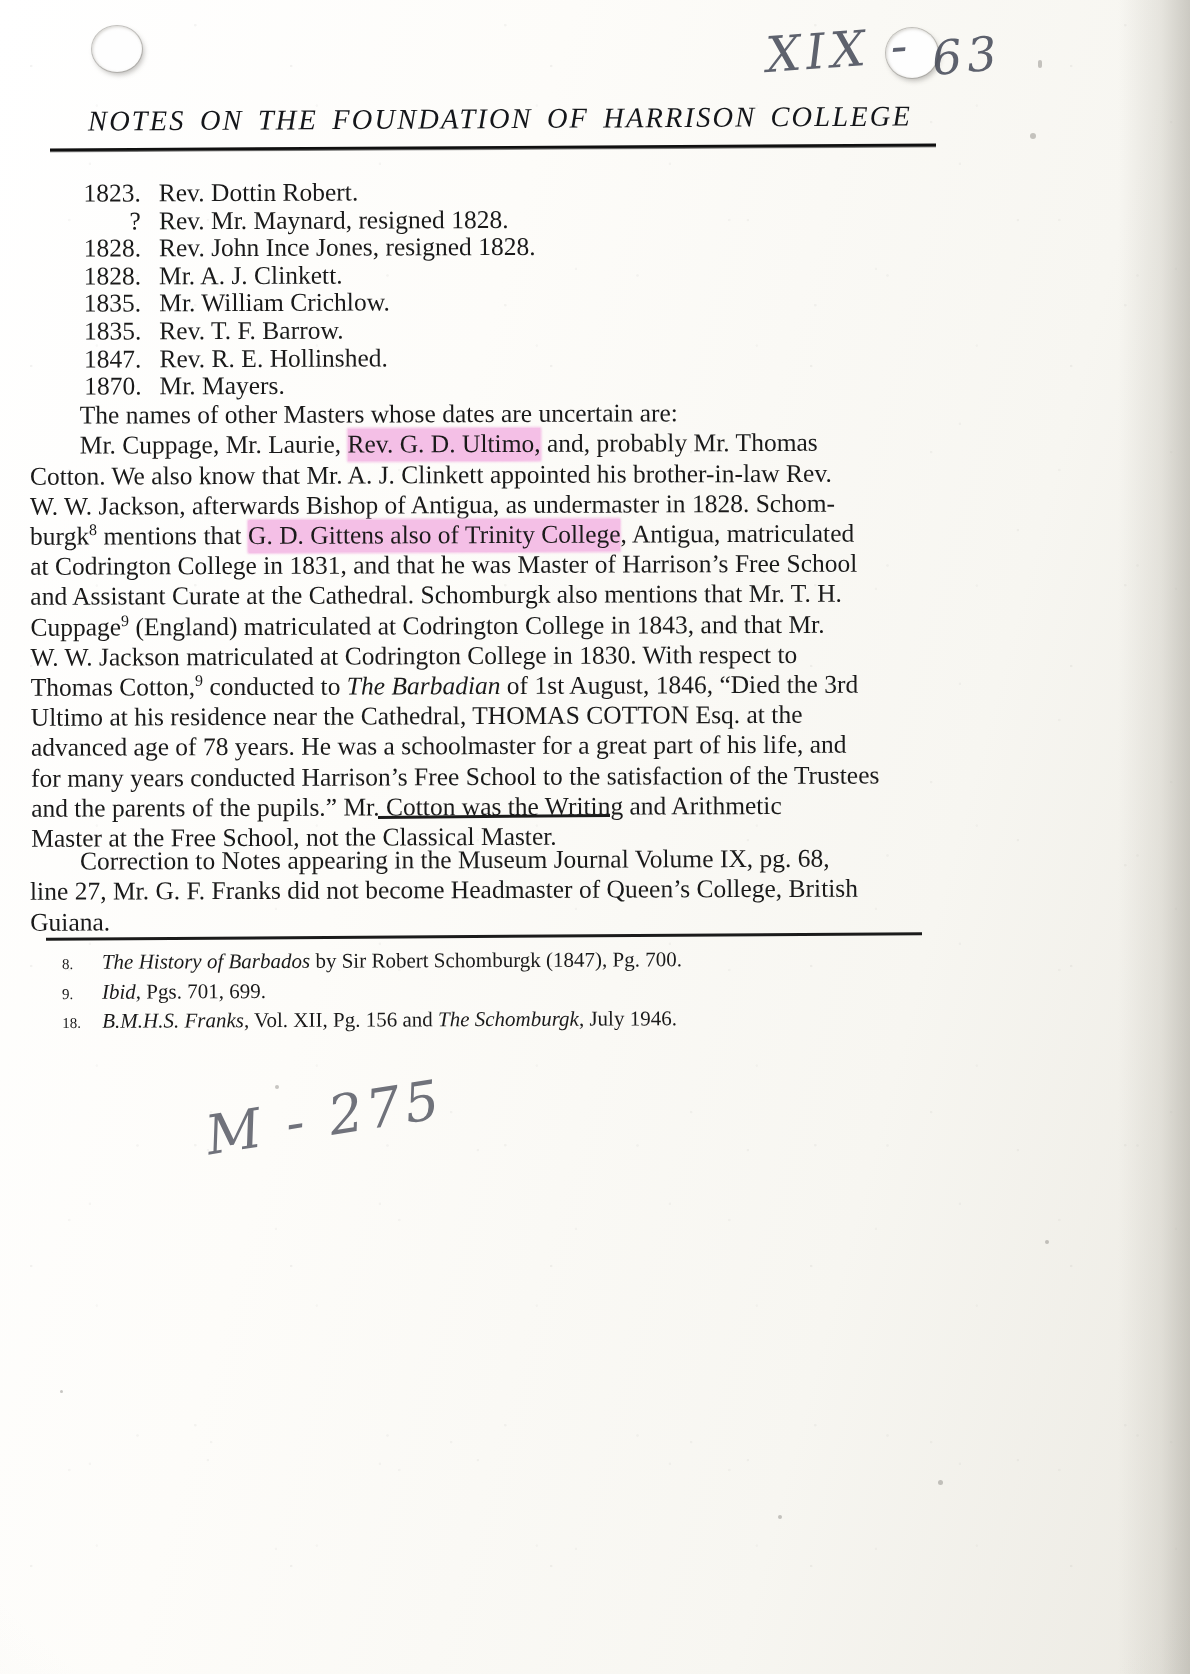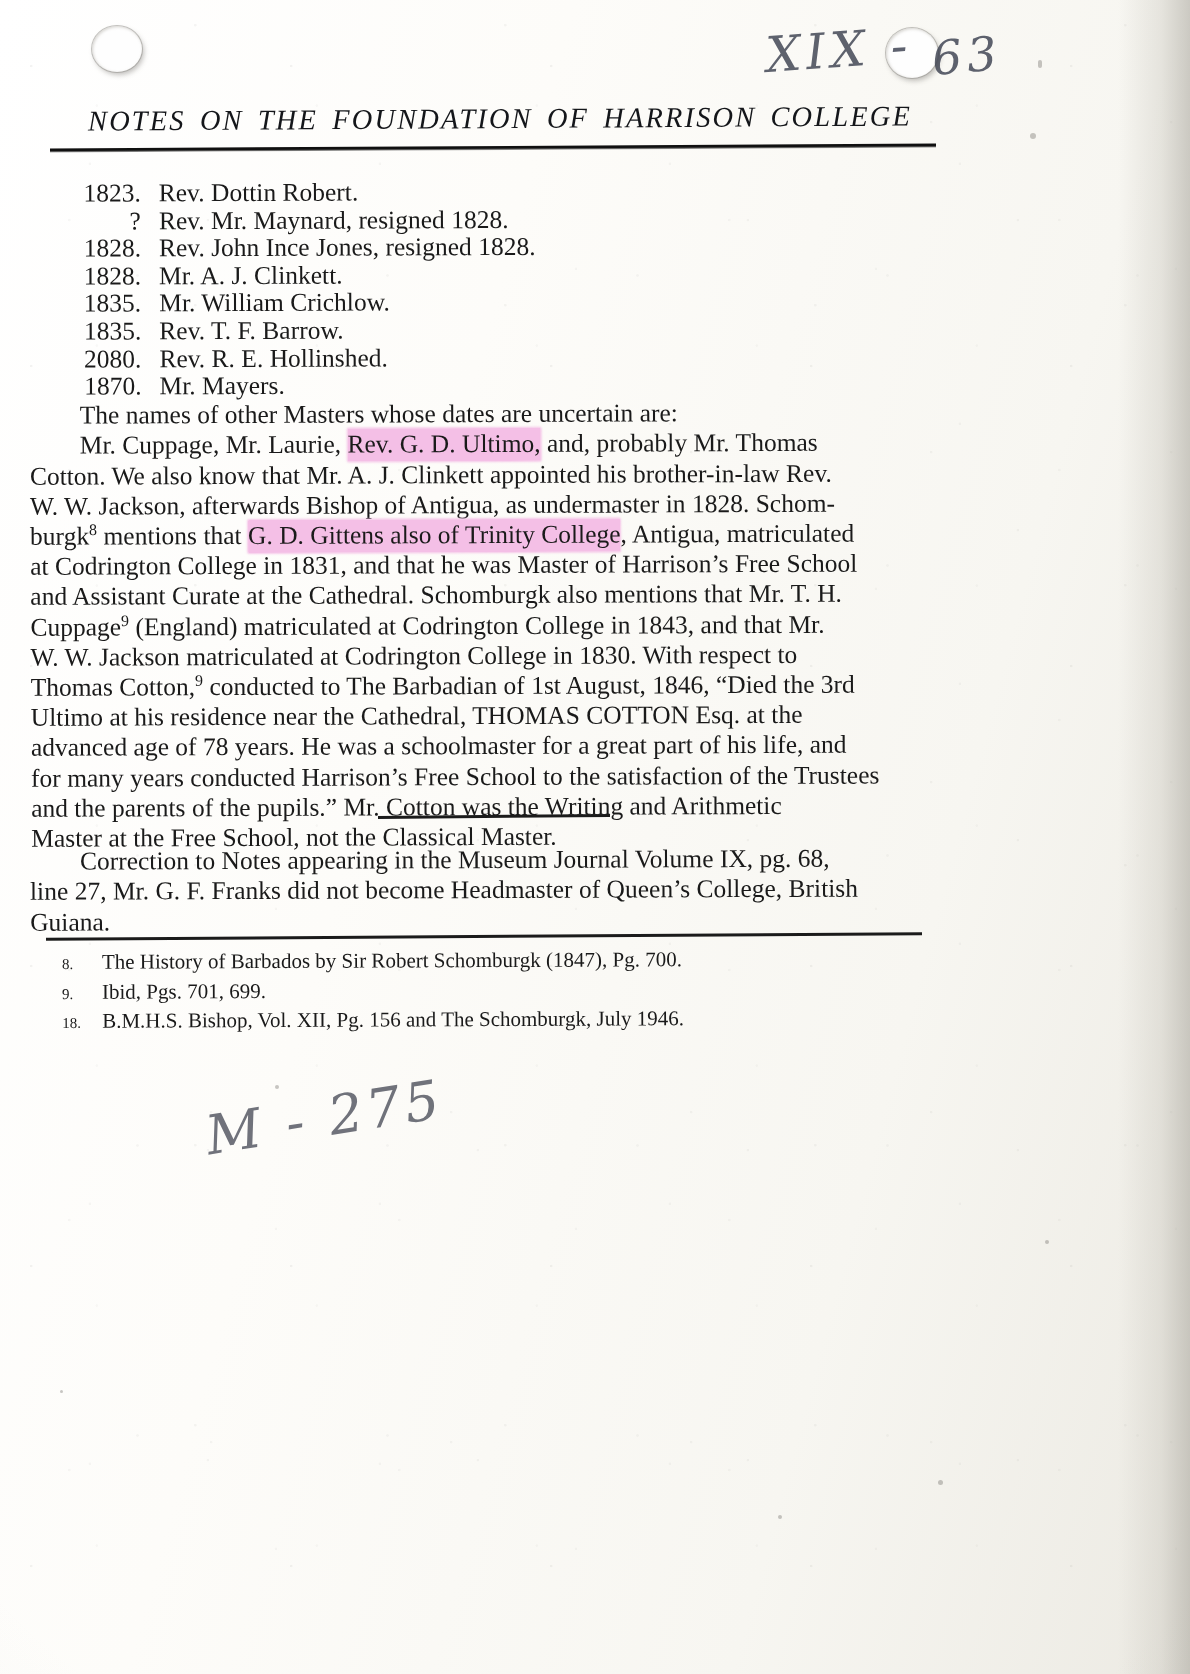--- a/index.html
+++ b/index.html
@@ -159,21 +159,21 @@
     background: #f4bfe6;
     box-shadow: 0 0 2px 1px rgba(244,191,230,.85);
     padding: 1px 0 3px 0;
     border-radius: 1px;
   }
   .sup {
     font-size: 16px;
     vertical-align: super;
     line-height: 0;
   }
-  .it { }
+  .it { font-style: italic; }
 
   
   .rule-mid {
     position: absolute;
     left: 378px; top: 815px;
     width: 232px; height: 3px;
     background: #1b1b1b;
     transform: rotate(-0.55deg);
   }
 
@@ -265,21 +265,21 @@
       </li>
       <li class="master-row">
         <span class="master-year">1835.</span>
         <span class="master-name">Mr. William Crichlow.</span>
       </li>
       <li class="master-row">
         <span class="master-year">1835.</span>
         <span class="master-name">Rev. T. F. Barrow.</span>
       </li>
       <li class="master-row">
-        <span class="master-year">2080.</span>
+        <span class="master-year">1847.</span>
         <span class="master-name">Rev. R. E. Hollinshed.</span>
       </li>
       <li class="master-row">
         <span class="master-year">1870.</span>
         <span class="master-name">Mr. Mayers.</span>
       </li>
     </ul>
 
     <div class="intro-line">The names of other Masters whose dates are uncertain are:</div>
 
@@ -324,21 +324,21 @@
       <span class="fn-text"><span class="it">The History of Barbados</span><span> by Sir Robert Schomburgk (1847), Pg. 700.</span></span>
     </div>
 
     <div class="fn-row">
       <span class="fn-marker">9.</span>
       <span class="fn-text"><span class="it">Ibid</span><span>, Pgs. 701, 699.</span></span>
     </div>
 
     <div class="fn-row">
       <span class="fn-marker">18.</span>
-      <span class="fn-text"><span class="it">B.M.H.S. Bishop</span><span>, Vol. XII, Pg. 156 and </span><span class="it">The Schomburgk</span><span>, July 1946.</span></span>
+      <span class="fn-text"><span class="it">B.M.H.S. Franks</span><span>, Vol. XII, Pg. 156 and </span><span class="it">The Schomburgk</span><span>, July 1946.</span></span>
     </div>
   </div>
 
   <div class="handwrite hw-bottom">M - 275</div>
 
   <div class="speck" style="left:275px; top:1085px; width:4px; height:4px;"></div>
   <div class="speck" style="left:938px; top:1480px; width:5px; height:5px;"></div>
   <div class="speck" style="left:778px; top:1515px; width:4px; height:4px;"></div>
   <div class="speck" style="left:1045px; top:1240px; width:4px; height:4px;"></div>
   <div class="speck" style="left:60px; top:1390px; width:3px; height:3px;"></div>

